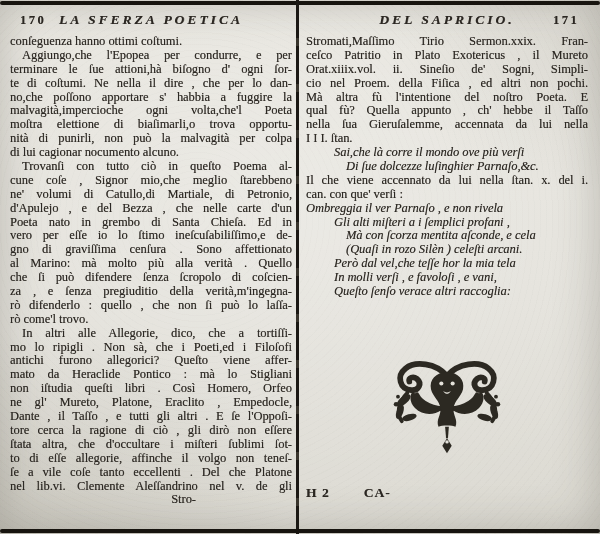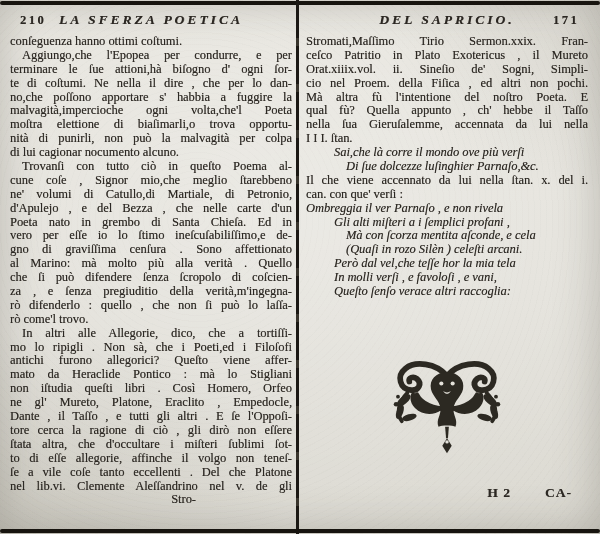--- a/index.html
+++ b/index.html
@@ -39,35 +39,35 @@
   }
   .line{text-align-last:justify;height:13.9px;overflow:hidden;}
   .line.end{text-align-last:left;}
   .line.ind{text-indent:12px;}
   .line.it{font-style:italic;}
   .line.v1{padding-left:28px;}
   .line.v2{padding-left:40px;}
   .line.cw{text-align-last:right;padding-right:96px;}
   .ornament{margin-top:60px;height:100px;text-align:center;}
   .sig-row{
-    margin-top:26px;display:flex;justify-content:flex-end;gap:34px;padding-right:16px;
+    margin-top:26px;display:flex;justify-content:flex-start;gap:34px;padding-right:16px;
     font-size:13.5px;font-weight:bold;letter-spacing:1px;
     text-shadow:0.3px 0.3px 0 rgba(43,39,34,0.5);
   }
 </style>
 </head>
 <body>
 
 <div class="sheet">
   <div class="frame-top"></div>
   <div class="gutter"></div>
 
   <div class="page page-left">
     <div class="header">
-      <span class="pagenum pn-left">210</span>
+      <span class="pagenum pn-left">170</span>
       <span class="running-title">LA SFERZA POETICA</span>
     </div>
     <div class="body">
         <div class="line end">conſeguenza hanno ottimi coſtumi.</div>
         <div class="line ind">Aggiungo,che l'Epopea per condurre, e per</div>
         <div class="line">terminare le ſue attioni,hà biſogno d' ogni ſor-</div>
         <div class="line">te di coſtumi. Ne nella il dire , che per lo dan-</div>
         <div class="line">no,che poſſono apportare s' habbia a fuggire la</div>
         <div class="line">malvagità,impercioche ogni volta,che'l Poeta</div>
         <div class="line">moſtra elettione di biaſimarli,o trova opportu-</div>

